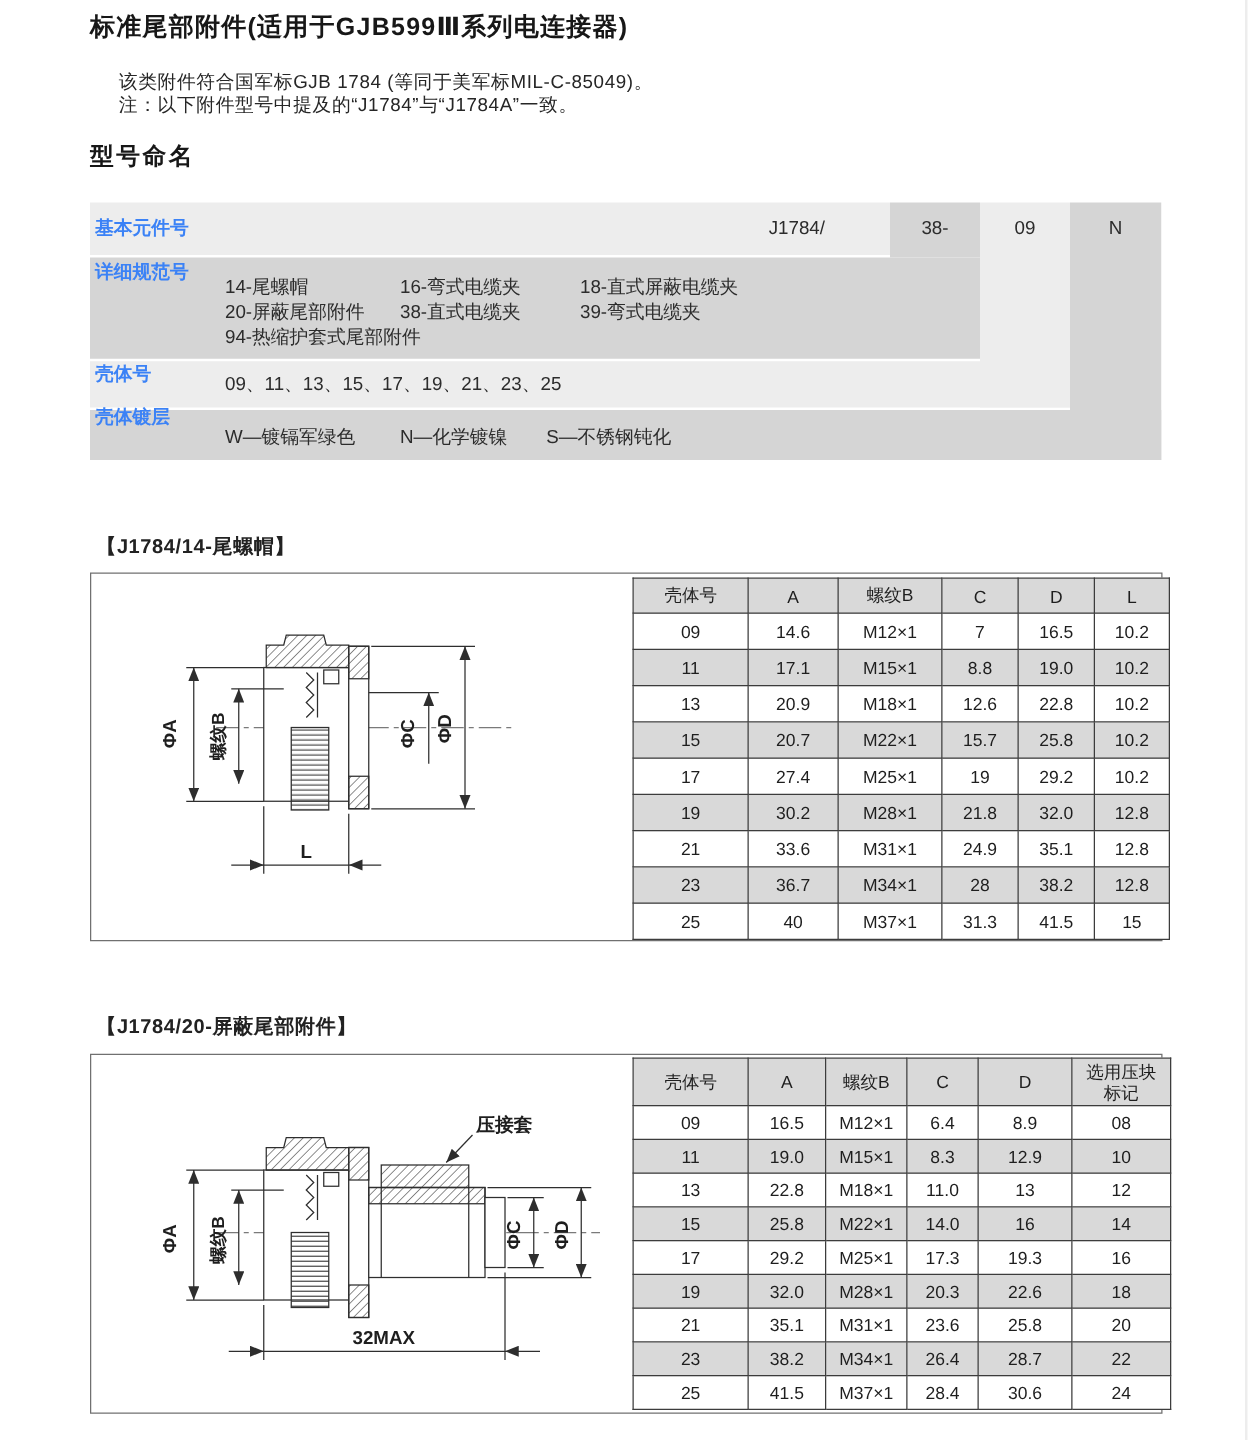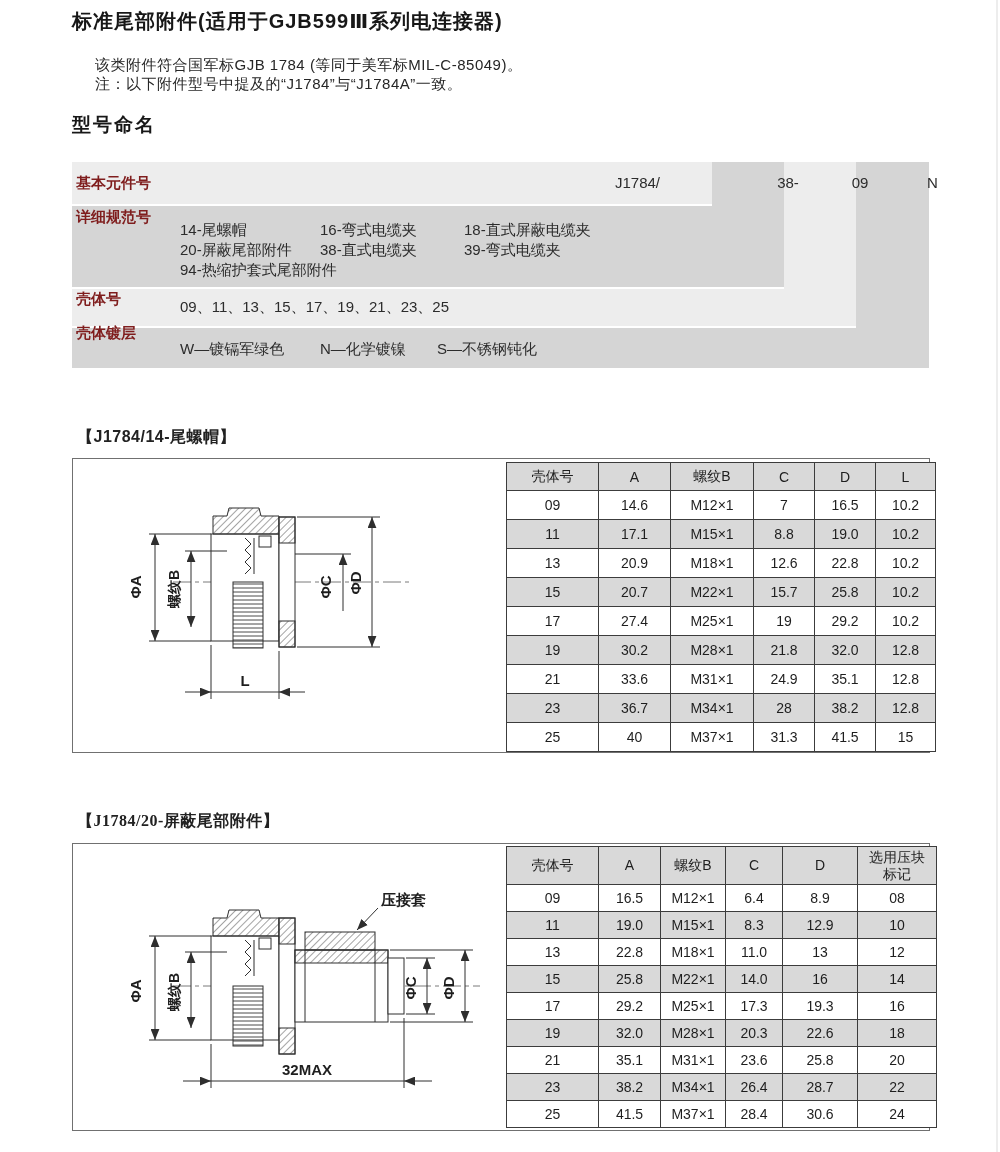--- a/index.html
+++ b/index.html
@@ -8,38 +8,38 @@
     font-family:"Liberation Sans","DejaVu Sans",sans-serif;color:#1e1e1e;overflow:hidden;
   }
   .abs{position:absolute;}
   
   #page-title{left:72px;top:8px;font-size:20px;font-weight:bold;letter-spacing:1px;color:#171717;}
   #intro-text{left:95px;top:56px;font-size:15px;letter-spacing:0.5px;color:#262626;}
   #note-text{left:95px;top:75px;font-size:15px;letter-spacing:0.5px;color:#262626;}
   #naming-header{left:72px;top:112px;font-size:19px;font-weight:bold;letter-spacing:2px;color:#171717;}
   .section-heading{font-size:16px;font-weight:600;letter-spacing:0.5px;color:#222;}
   #heading1{left:77px;top:427px;}
-  #heading2{left:77px;top:811px;font-family:Liberation Serif, serif;}
+  #heading2{left:77px;top:811px;}
   
   #naming-table{left:72px;top:162px;width:857px;height:206px;}
   .band,.strip{position:absolute;}
   .lt{background:#ededed;}
   .dk{background:#d5d5d5;}
   .band1{left:0;top:0;width:640px;height:42px;}
   .band2{left:0;top:44px;width:712px;height:81px;}
   .band3{left:0;top:127px;width:784px;height:37px;}
   .band4{left:0;top:166px;width:857px;height:40px;}
   .strip-spec{left:640px;top:0;width:72px;height:44px;}
   .strip-shell{left:712px;top:0;width:72px;height:164px;}
   .strip-plating{left:784px;top:0;width:73px;height:206px;}
   .ntext{position:absolute;font-size:15px;color:#2c2c2c;white-space:nowrap;}
-  .nlabel{font-weight:bold;color:#7f1d1d;}
+  .nlabel{font-weight:bold;color:#3b82f6;}
   .base-label{left:4px;top:0;line-height:42px;}
   .base-value{left:0;top:0;width:640px;line-height:42px;text-align:right;padding-right:52px;box-sizing:border-box;}
-  .code-cell{top:0;line-height:42px;text-align:center;margin-left:40px;}
+  .code-cell{top:0;line-height:42px;text-align:center;}
   .code-spec{left:640px;width:72px;}
   .code-shell{left:712px;width:72px;}
   .code-plating{left:784px;width:73px;}
   .spec-label{left:4px;top:46px;}
   .spec-options{left:108px;top:58px;line-height:20px;}
   .spec-options .c1{display:inline-block;width:140px;}
   .spec-options .c2{display:inline-block;width:144px;}
   .shell-label{left:4px;top:128px;}
   .shell-value{left:108px;top:136px;}
   .plating-label{left:4px;top:162px;}

